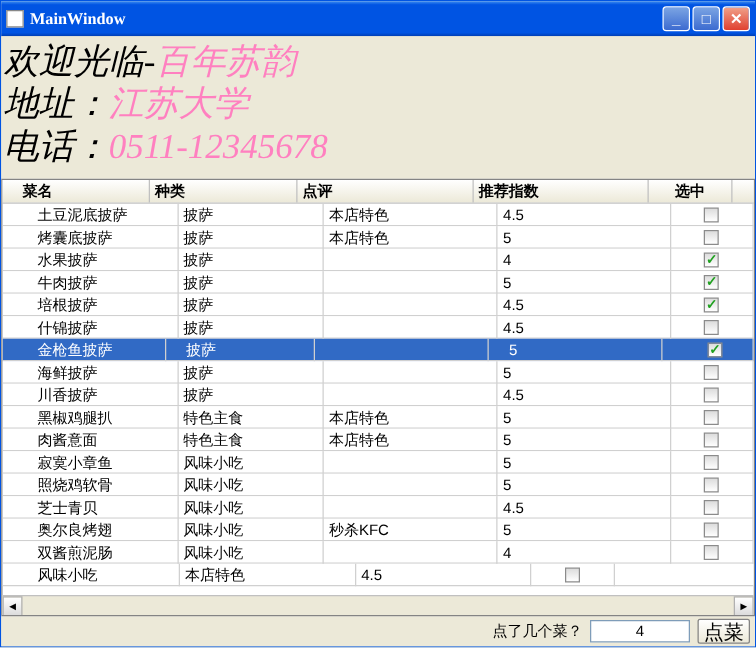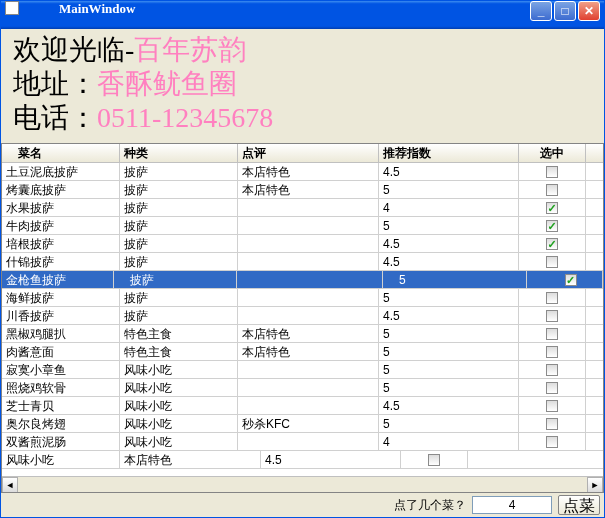--- a/index.html
+++ b/index.html
@@ -1,34 +1,34 @@
 <!DOCTYPE html>
 <html><head>
 <meta charset="utf-8">
 <style>
 * { box-sizing: border-box; margin: 0; padding: 0; }
 body { font-family: "SimSun", "Tahoma", sans-serif; font-size: 12px; background: #ece9d8; }
 .window { width: 605px; height: 518px; border: 1px solid #0054e3; background: #ece9d8; display: flex; flex-direction: column; }
-.titlebar { height: 28px; background: linear-gradient(to bottom, #3c8cf0 0%, #0054e3 10%, #0054e3 90%, #003db1 100%); display: flex; padding: 0 4px; color: #fff; font-weight: bold; font-size: 13px; gap: 35px; }
+.titlebar { height: 28px; background: linear-gradient(to bottom, #3c8cf0 0%, #0054e3 10%, #0054e3 90%, #003db1 100%); display: flex; align-items: center; padding: 0 4px; color: #fff; font-weight: bold; font-size: 13px; }
 .title-icon { width: 14px; height: 14px; background: #fff; margin-right: 5px; border: 1px solid #888; }
 .titlebar-text { flex: 1; font-family: "Tahoma"; }
 .tb-btns { display: flex; gap: 2px; }
 .tb-btn { width: 22px; height: 20px; border-radius: 3px; display: flex; align-items: center; justify-content: center; font-family: Arial; font-weight: bold; font-size: 12px; color: #fff; border: 1px solid #fff; cursor: pointer; }
 .tb-min, .tb-max { background: linear-gradient(to bottom, #7ba4e3, #3c6bd0); }
 .tb-close { background: linear-gradient(to bottom, #f0a088, #e04030); }
-.header { padding: 4px 6px 8px 12px; background: #ece9d8; }
+.header { padding: 4px 6px 8px 2px; background: #ece9d8; font-style: italic; }
 .header-line { font-size: 28px; font-family: "SimSun"; line-height: 34px; }
 .hl-black { color: #000; }
 .hl-pink { color: #ff80c0; }
 .table-wrap { flex: 1; background: #fff; border: 1px solid #848484; margin: 0; overflow: hidden; position: relative; display: flex; flex-direction: column; }
 .thead { display: flex; background: linear-gradient(to bottom, #fff, #ece9d8); border-bottom: 1px solid #c0c0c0; font-weight: bold; flex-shrink: 0; }
 .th { padding: 2px 4px; border-right: 1px solid #c0c0c0; font-weight: bold; height: 18px; line-height: 14px; overflow: hidden; white-space: nowrap; }
 .c1 { width: 118px; padding-left: 16px; } .c2 { width: 118px; } .c3 { width: 141px; } .c4 { width: 140px; } .c5 { width: 67px; text-align: center; }
 .tbody { overflow-y: auto; overflow-x: hidden; flex: 1; }
-.tr { display: flex; border-bottom: 1px solid #d0d0d0; height: 18px; align-items: center; background: #fff; }
+.tr { display: flex; border-bottom: 1px solid #d0d0d0; height: 18px; align-items: center; background: #fff; padding-left: 24px; }
 .tr.selected { background: #316ac5; color: #fff; gap: 12px; }
 .td { padding: 1px 4px; border-right: 1px solid #d0d0d0; height: 18px; line-height: 16px; overflow: hidden; white-space: nowrap; }
 .chk { width: 12px; height: 12px; border: 1px solid #8b8b8b; background: linear-gradient(to bottom, #dcdcdc, #fff); display: inline-flex; align-items: center; justify-content: center; margin: 0 auto; }
 .chk.checked::after { content: "✓"; color: #21a121; font-size: 11px; font-weight: bold; line-height: 10px; }
 .c5cell { display: flex; justify-content: center; align-items: center; }
 .hscroll { height: 16px; background: #ece9d8; border-top: 1px solid #c0c0c0; display: flex; }
 .hsbtn { width: 16px; height: 16px; background: linear-gradient(to bottom, #fff, #dcdcdc); border: 1px solid #b0b0b0; font-size: 9px; display: flex; align-items: center; justify-content: center; }
 .hstrack { flex: 1; }
 .footer { height: 24px; display: flex; align-items: center; justify-content: flex-end; padding: 2px 4px; gap: 6px; background: #ece9d8; }
 .foot-input { width: 80px; height: 18px; border: 1px solid #7f9db9; background: #fff; padding: 1px 4px; font-size: 12px; text-align: center; }
@@ -43,21 +43,21 @@
     <div class="titlebar-text">MainWindow</div>
     <div class="tb-btns">
       <div class="tb-btn tb-min">_</div>
       <div class="tb-btn tb-max">□</div>
       <div class="tb-btn tb-close">✕</div>
     </div>
   </div>
 
   <div class="header">
     <div class="header-line"><span class="hl-black">欢迎光临-</span><span class="hl-pink">百年苏韵</span></div>
-    <div class="header-line"><span class="hl-black">地址：</span><span class="hl-pink">香酥鱿鱼圈</span></div>
+    <div class="header-line"><span class="hl-black">地址：</span><span class="hl-pink">江苏大学</span></div>
     <div class="header-line"><span class="hl-black">电话：</span><span class="hl-pink">0511-12345678</span></div>
   </div>
 
   <div class="table-wrap">
     <div class="thead">
       <div class="th c1">菜名</div>
       <div class="th c2">种类</div>
       <div class="th c3">点评</div>
       <div class="th c4">推荐指数</div>
       <div class="th c5">选中</div>

